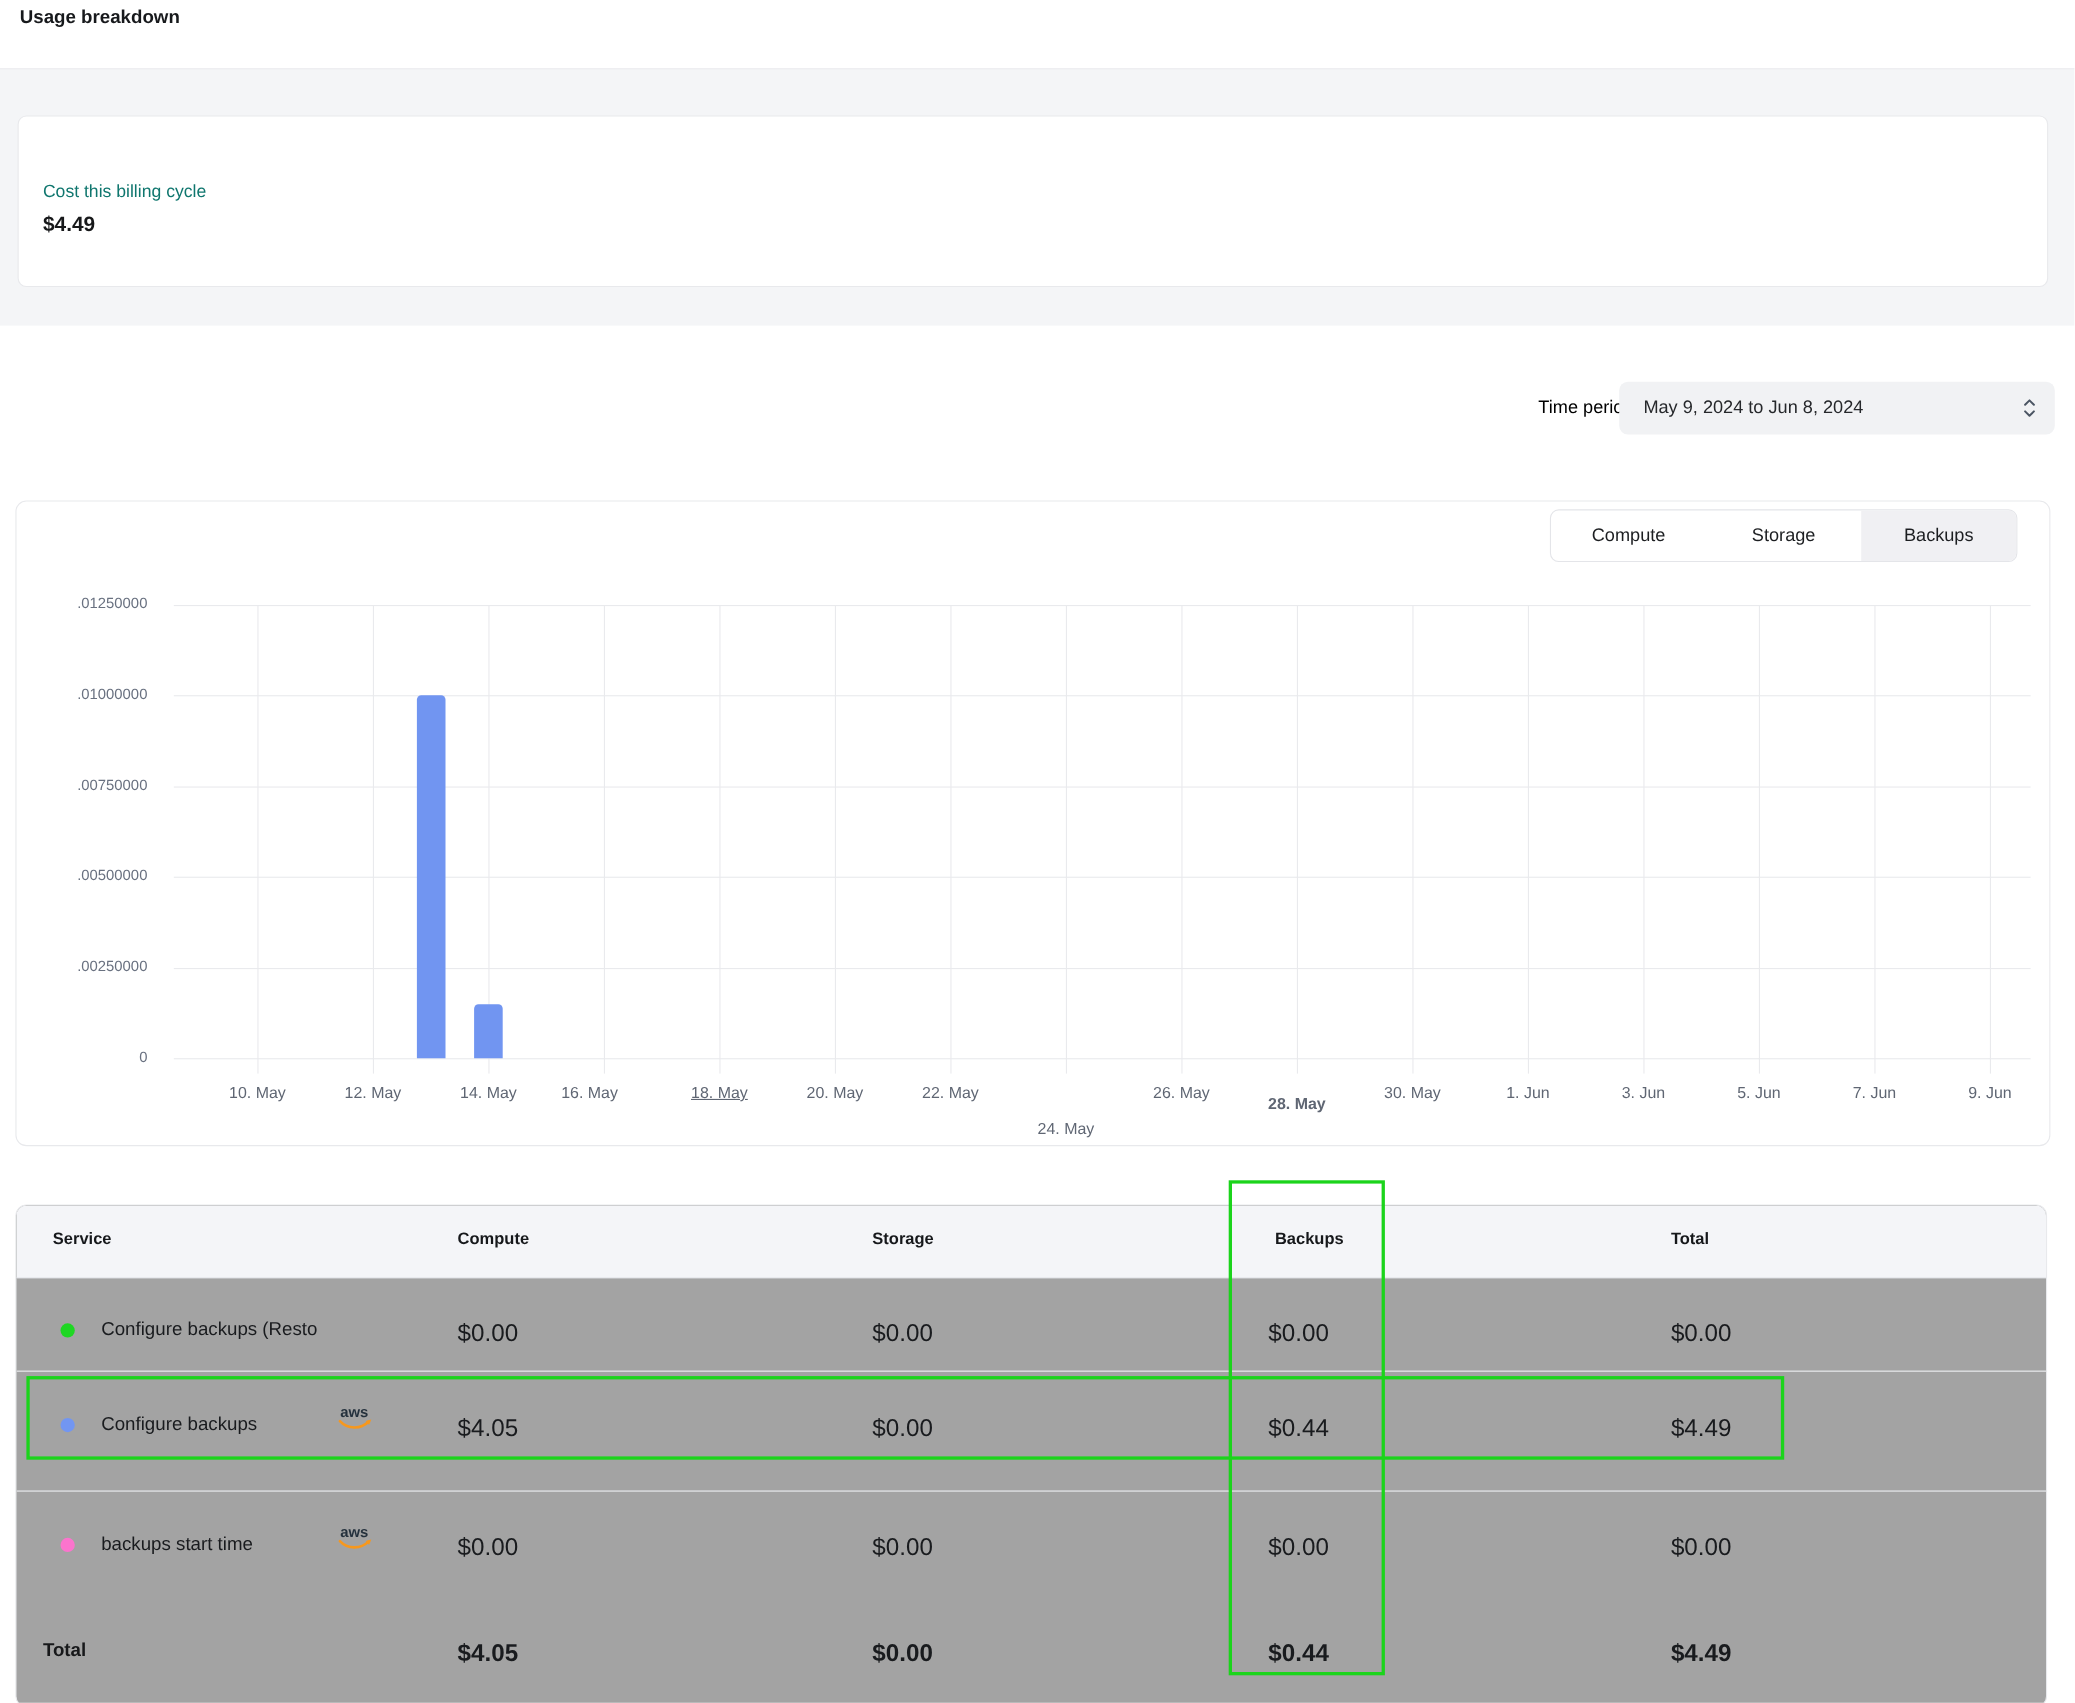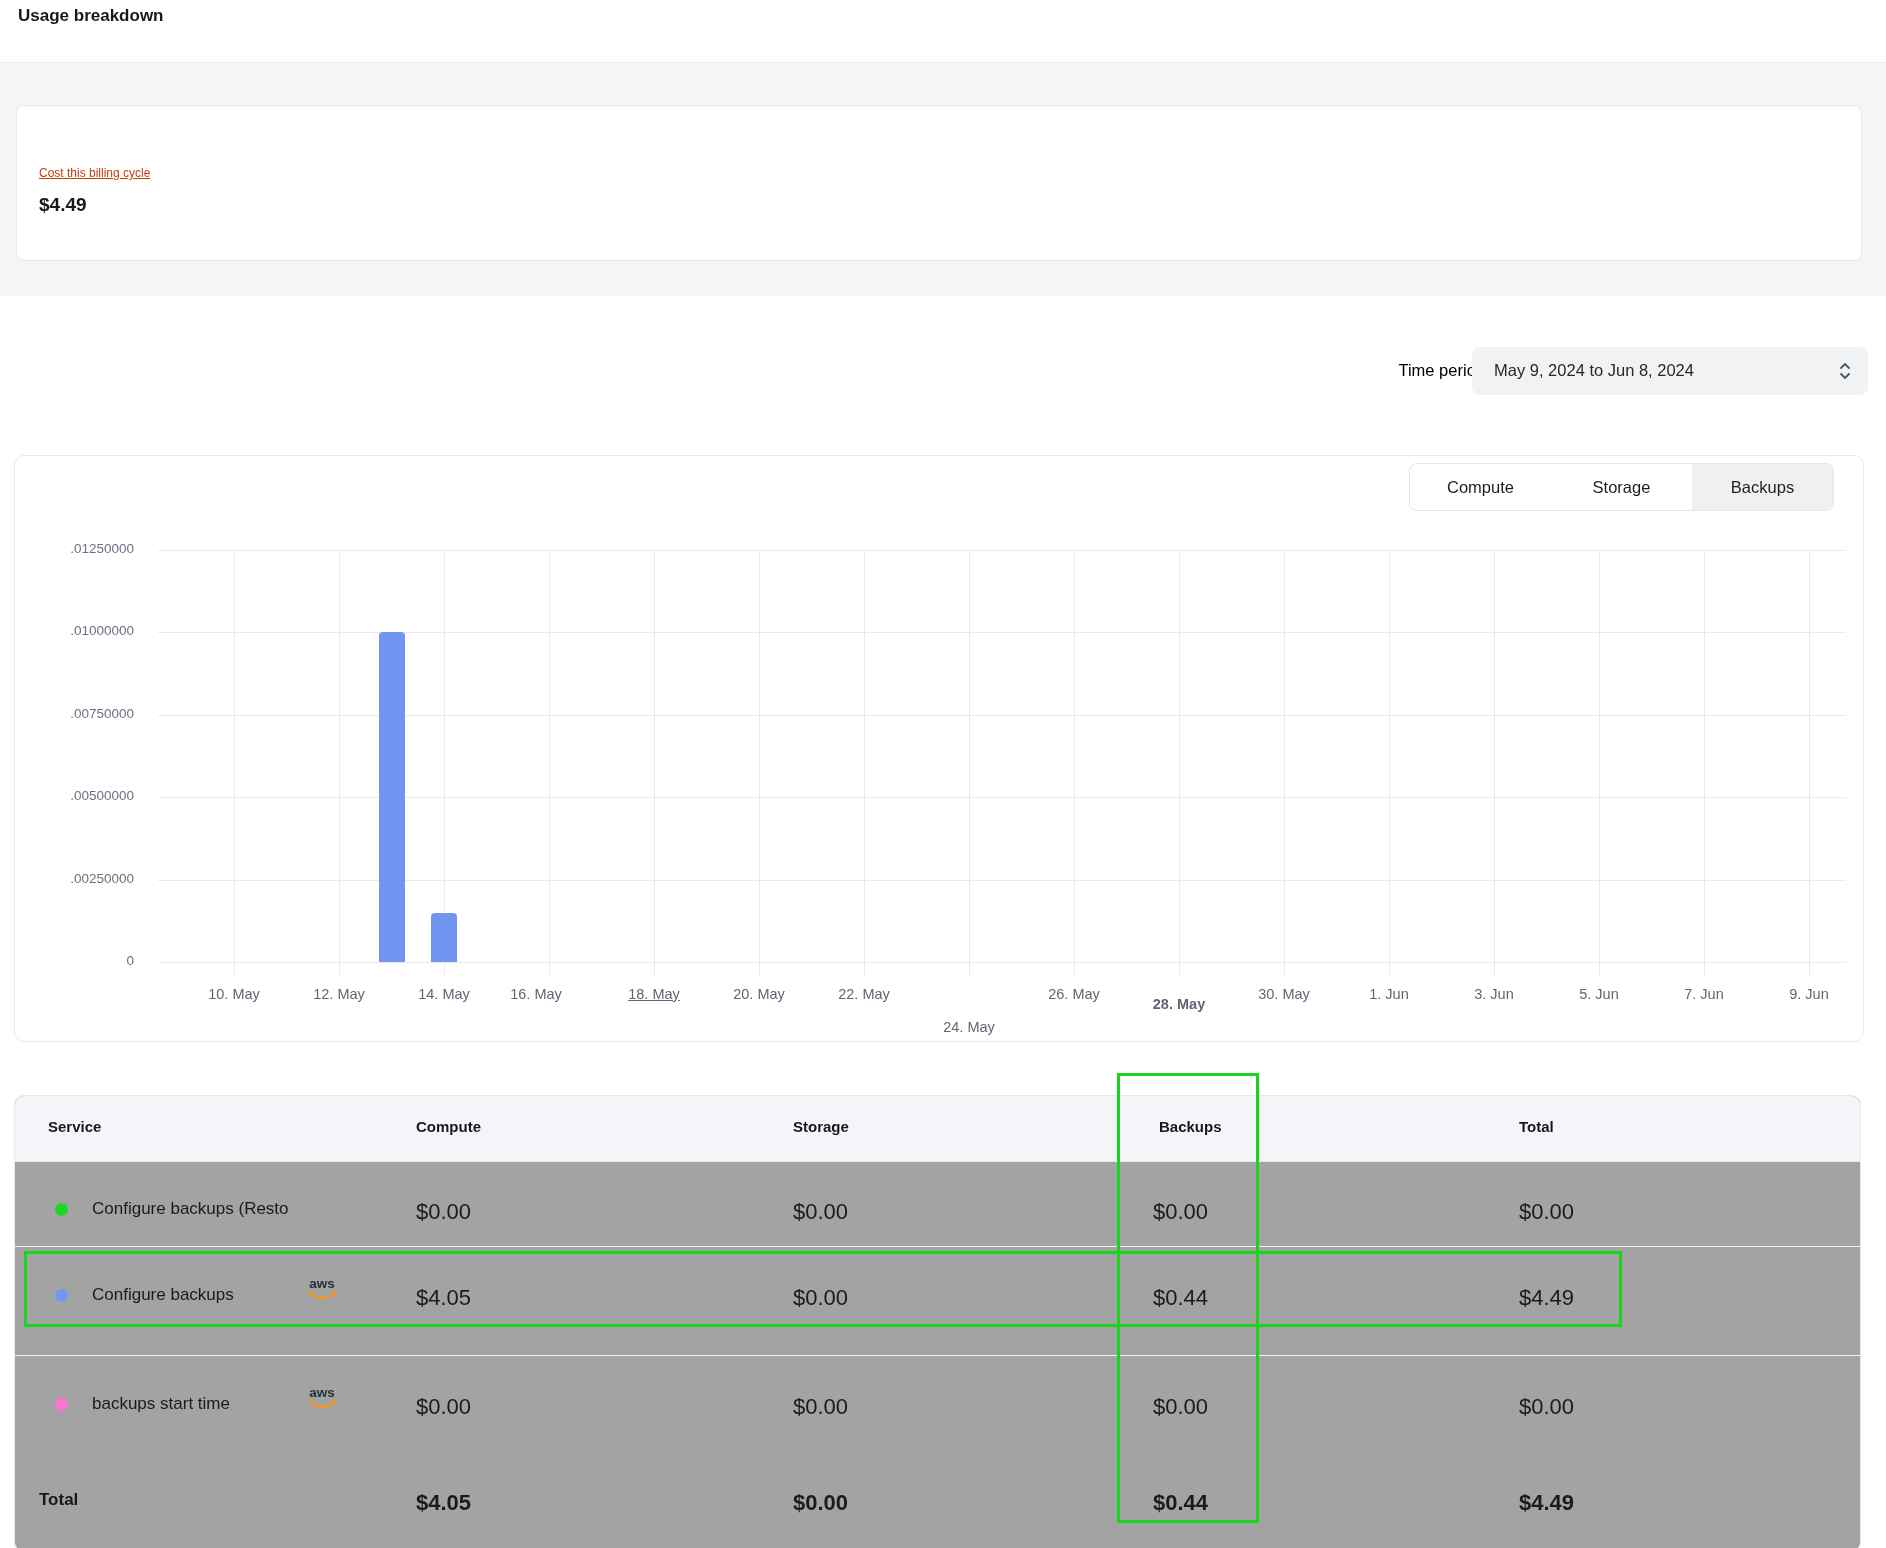--- a/index.html
+++ b/index.html
@@ -3,21 +3,21 @@
 <meta charset="utf-8">
 <style>
   html,body{margin:0;padding:0;background:#ffffff;width:1886px;height:1548px;
     font-family:"Liberation Sans",sans-serif;overflow:hidden;position:relative;}
   .abs{position:absolute;}
   
   #page-title{left:18px;top:6px;font-size:17px;font-weight:700;color:#17191c;}
   
   #summary-band{left:0;top:62px;width:1886px;height:233px;background:#f4f5f7;border-top:1px solid #ececef;}
   #summary-card{left:16px;top:42px;width:1844px;height:154px;background:#ffffff;border:1px solid #e8e9ec;border-radius:8px;}
-  #summary-label{left:22px;top:60px;font-size:12px;color:#c2410c;text-decoration:underline;}
+  #summary-label{left:22px;top:60px;font-size:16px;color:#0f766e;}
   #summary-value{left:22px;top:88px;font-size:19px;font-weight:700;color:#17181a;}
   
   #time-period-label{left:1248px;top:361px;width:237px;text-align:right;font-size:16.5px;font-weight:400;color:#000000;}
   #time-period-select{left:1472px;top:347px;width:396px;height:48px;background:#f1f2f4;border-radius:8px;cursor:pointer;}
   #time-period-value{left:22px;top:14px;font-size:16.5px;color:#26282b;}
   #time-period-chevrons{right:16px;top:13px;}
   
   #chart-card{left:14px;top:455px;width:1848px;height:585px;background:#fff;border:1px solid #e8e9ec;border-radius:10px;}
   #chart-tabs{left:1394px;top:7px;height:46px;display:flex;border:1px solid #e4e5e9;border-radius:8px;background:#fff;overflow:hidden;}
   .chart-tab{width:141px;height:46px;display:flex;align-items:center;justify-content:center;

